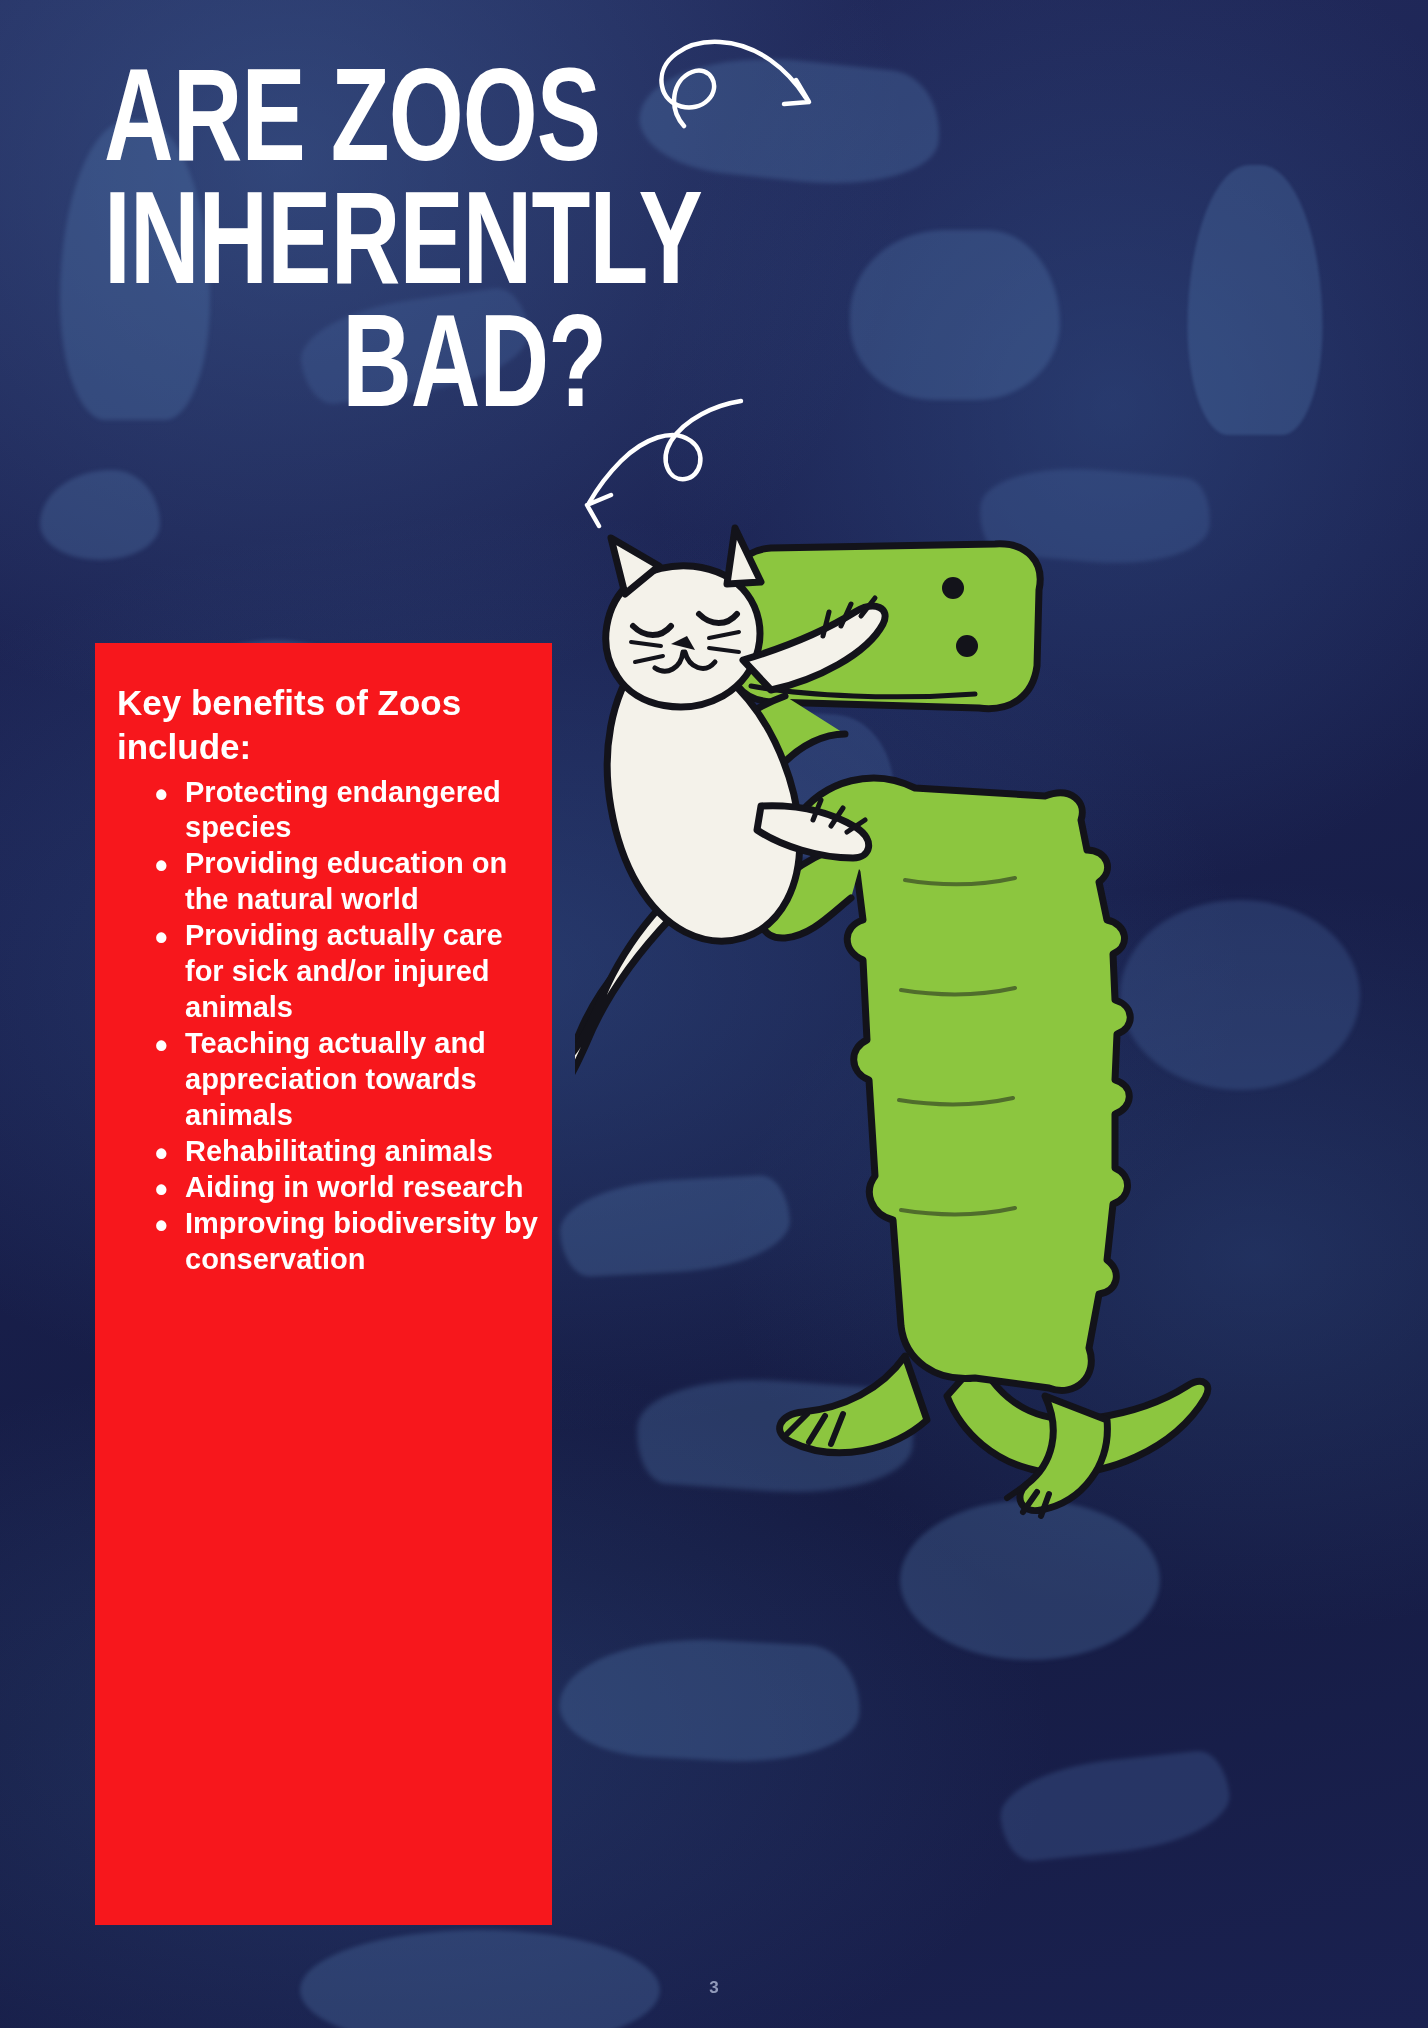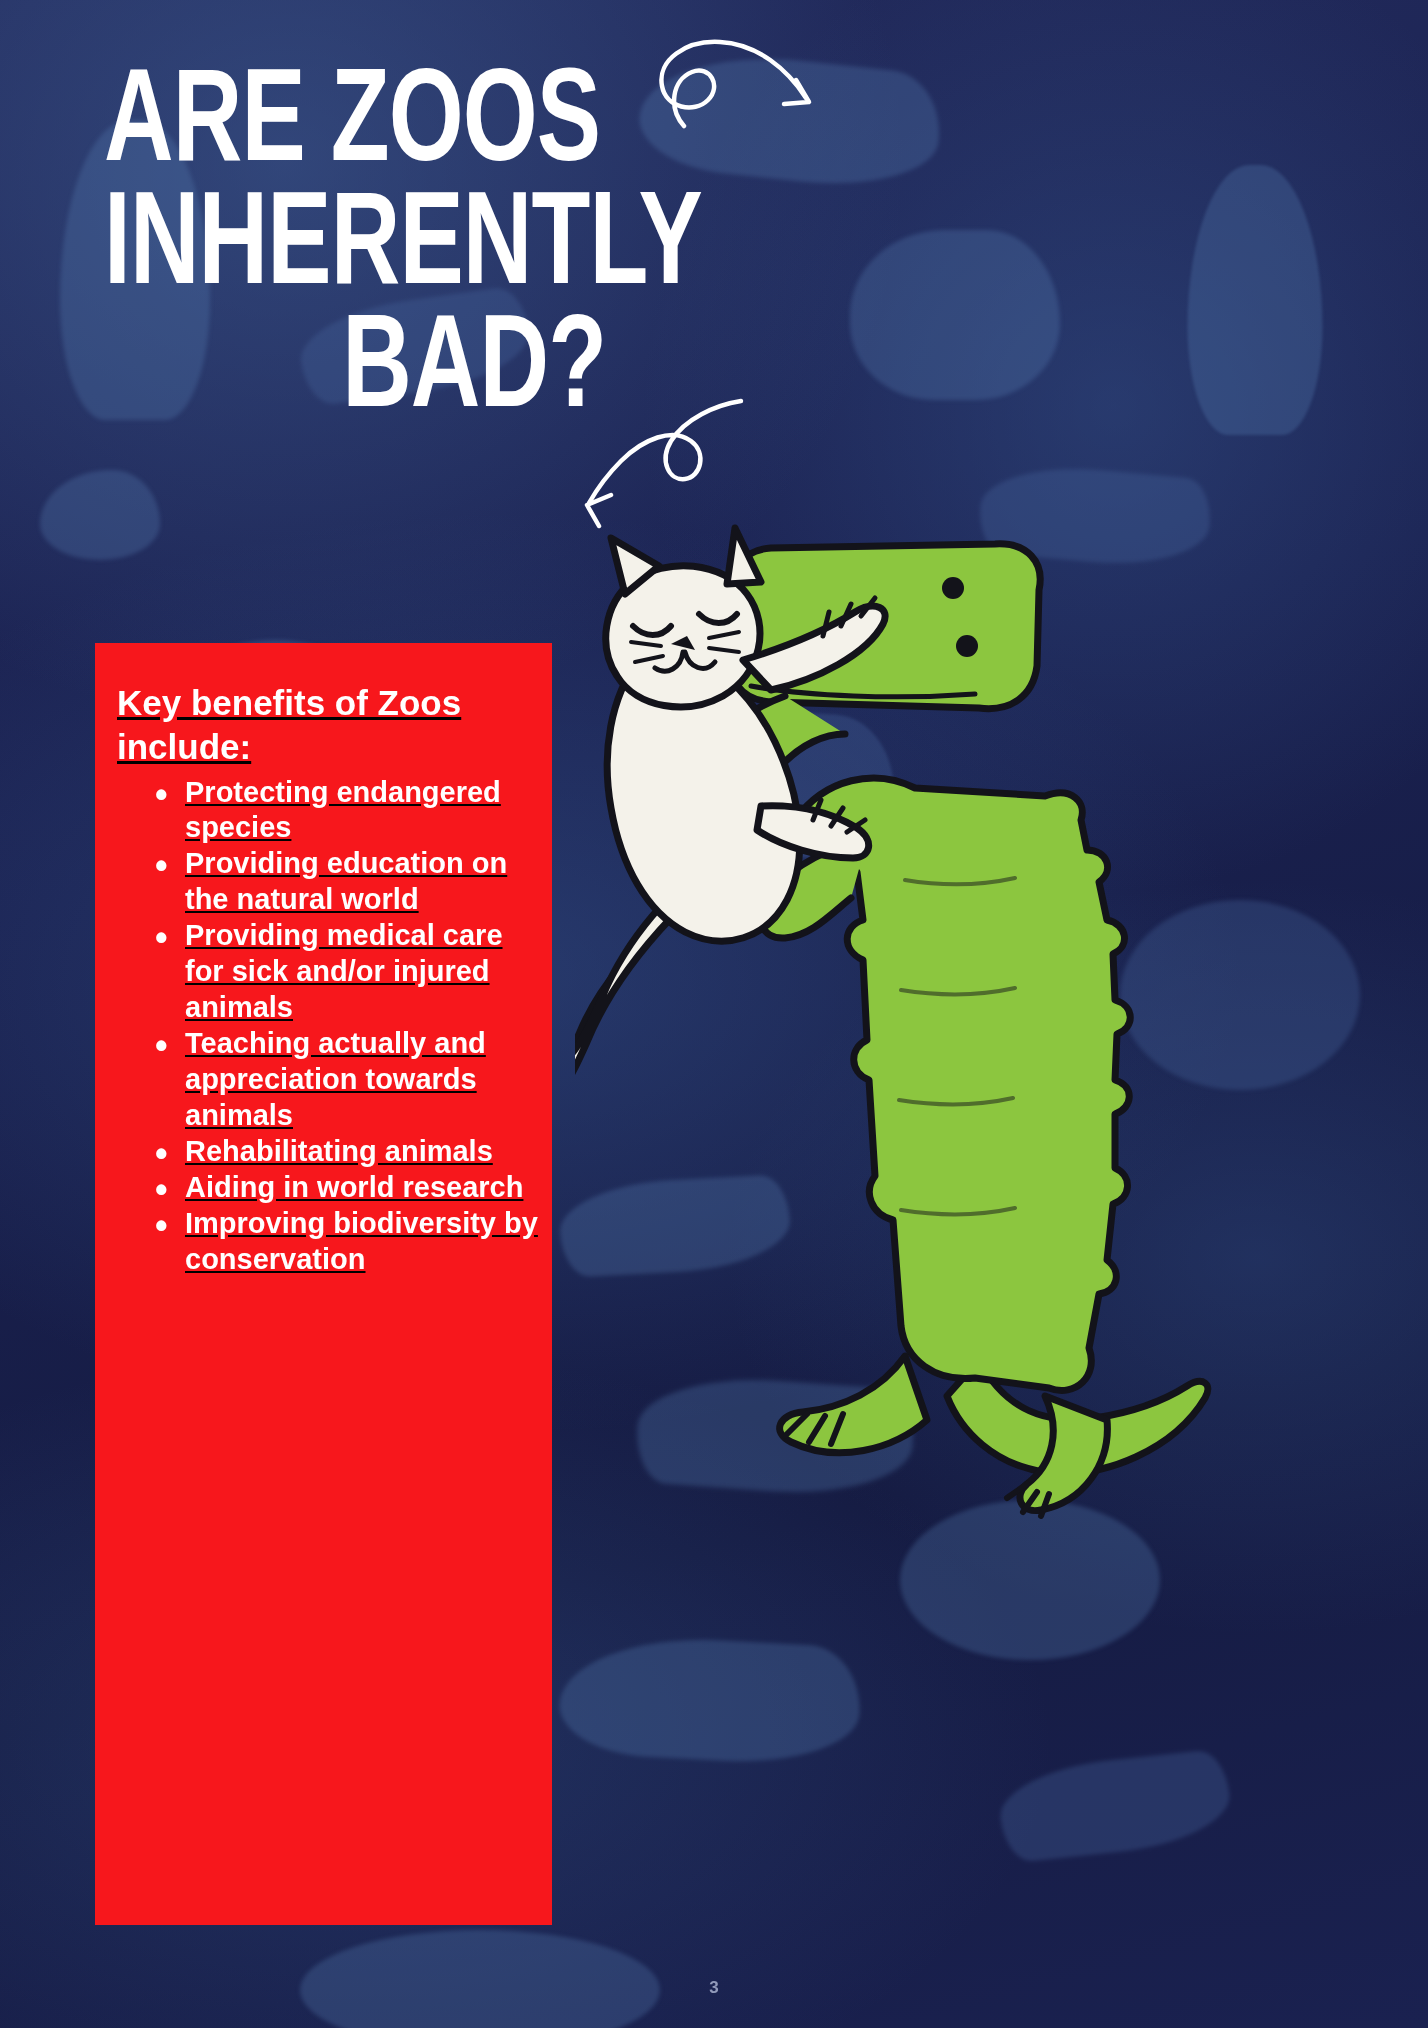--- a/index.html
+++ b/index.html
@@ -75,21 +75,20 @@
   .doodle { position:absolute; }
   #arrow-top  { left:610px; top:30px;  width:230px; height:110px; }
   #arrow-mid  { left:565px; top:395px; width:235px; height:140px; }
 
   
   #red-box {
     position:absolute; left:95px; top:643px;
     width:457px; height:1282px;
     background:#f7171c;
     padding:38px 10px 20px 18px;
-    text-decoration:underline;
   }
   #list-heading {
     color:#ffffff;
     font-size:35px;
     font-weight:bold;
     line-height:1.25;
     margin-bottom:6px;
     padding-left:4px;
   }
   #benefit-list {
@@ -256,21 +255,21 @@
 
       <path d="M86 126 L 56 122 M88 136 L 60 142 M134 118 L 164 112 M134 128 L 164 132" stroke="#13131a" stroke-width="4" fill="none"></path>
     </g>
   </svg>
 
   <div id="red-box">
     <div id="list-heading">Key benefits of Zoos include:</div>
     <ul id="benefit-list">
       <li>Protecting endangered species</li>
       <li>Providing education on the natural world</li>
-      <li>Providing medical care for sick and/or injured animals</li>
+      <li>Providing actually care for sick and/or injured animals</li>
       <li>Teaching actually and appreciation towards animals</li>
       <li>Rehabilitating animals</li>
       <li>Aiding in world research</li>
       <li>Improving biodiversity by conservation</li>
     </ul>
   </div>
 
   <div id="page-number">3</div>
 
 </div>

